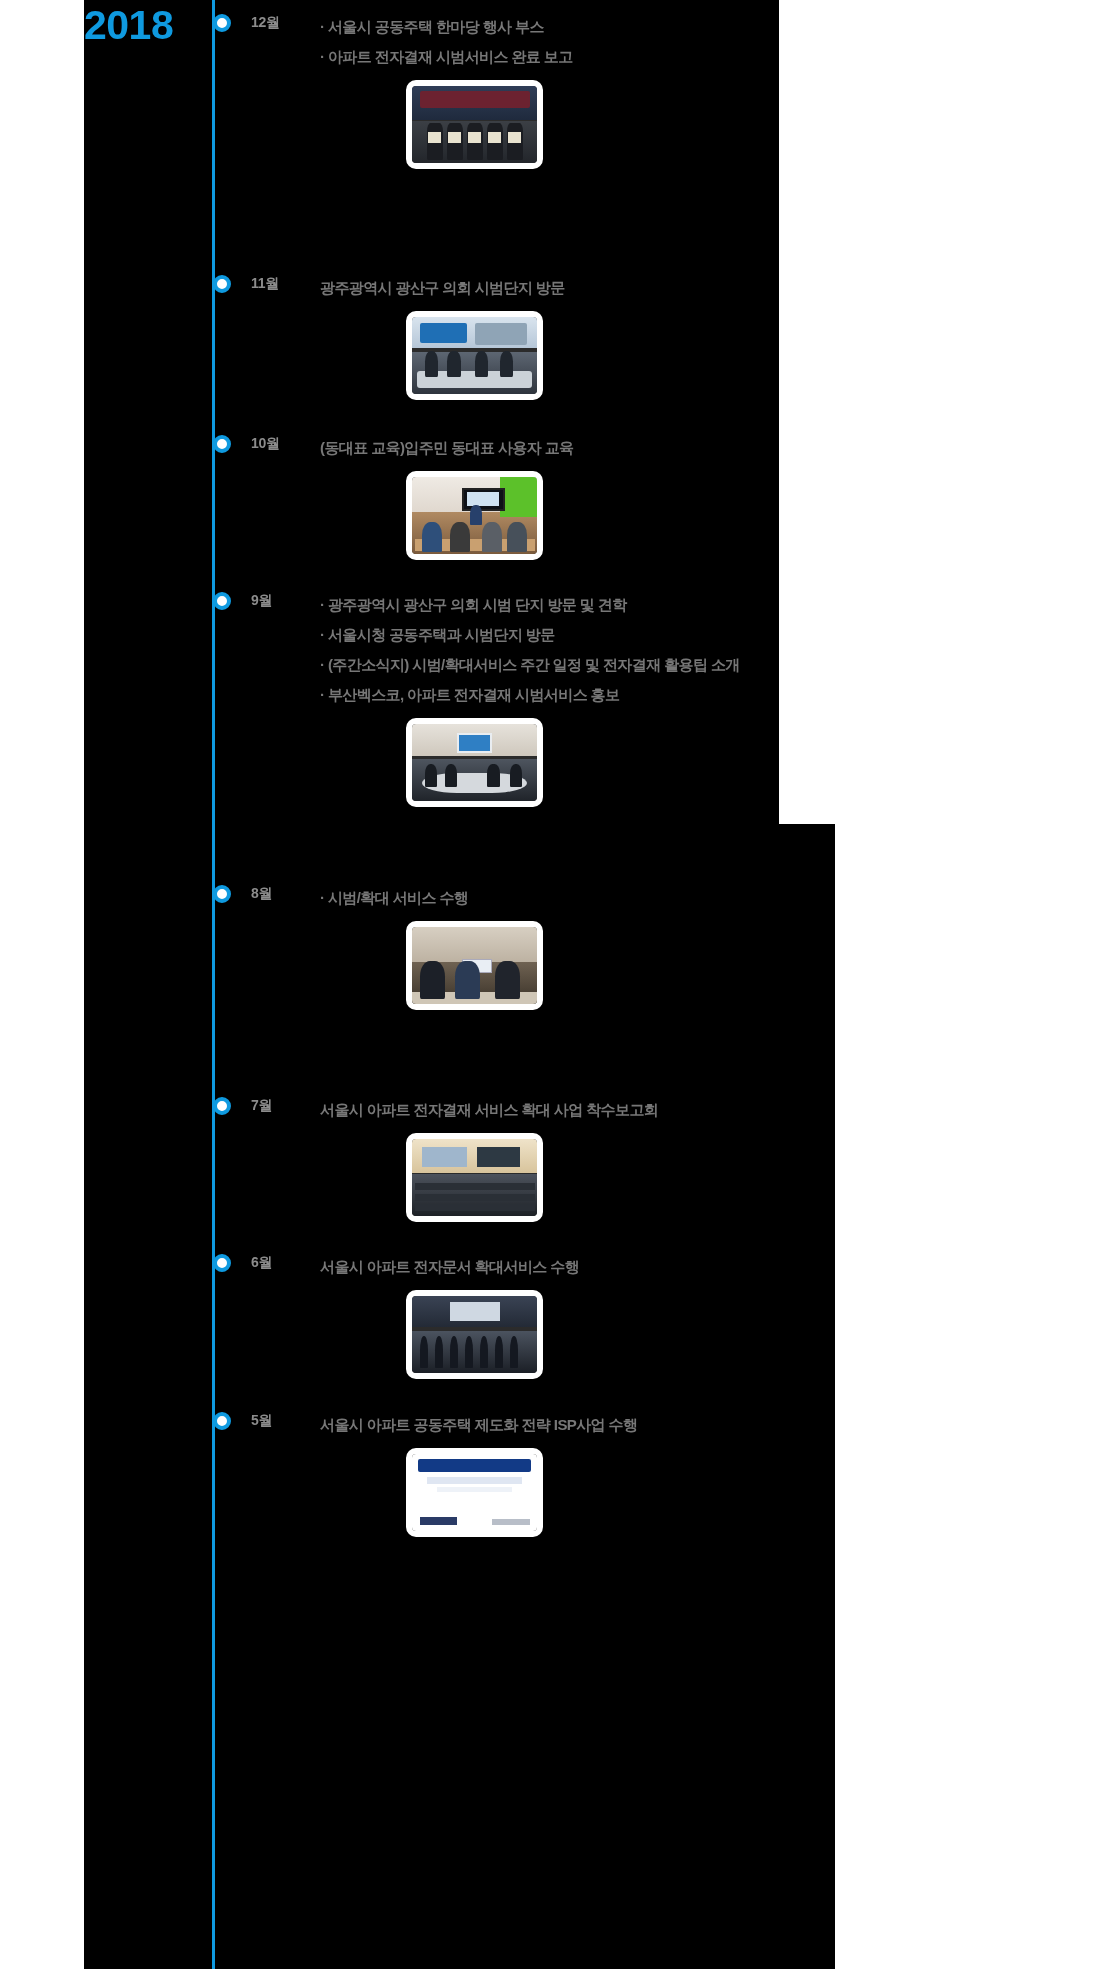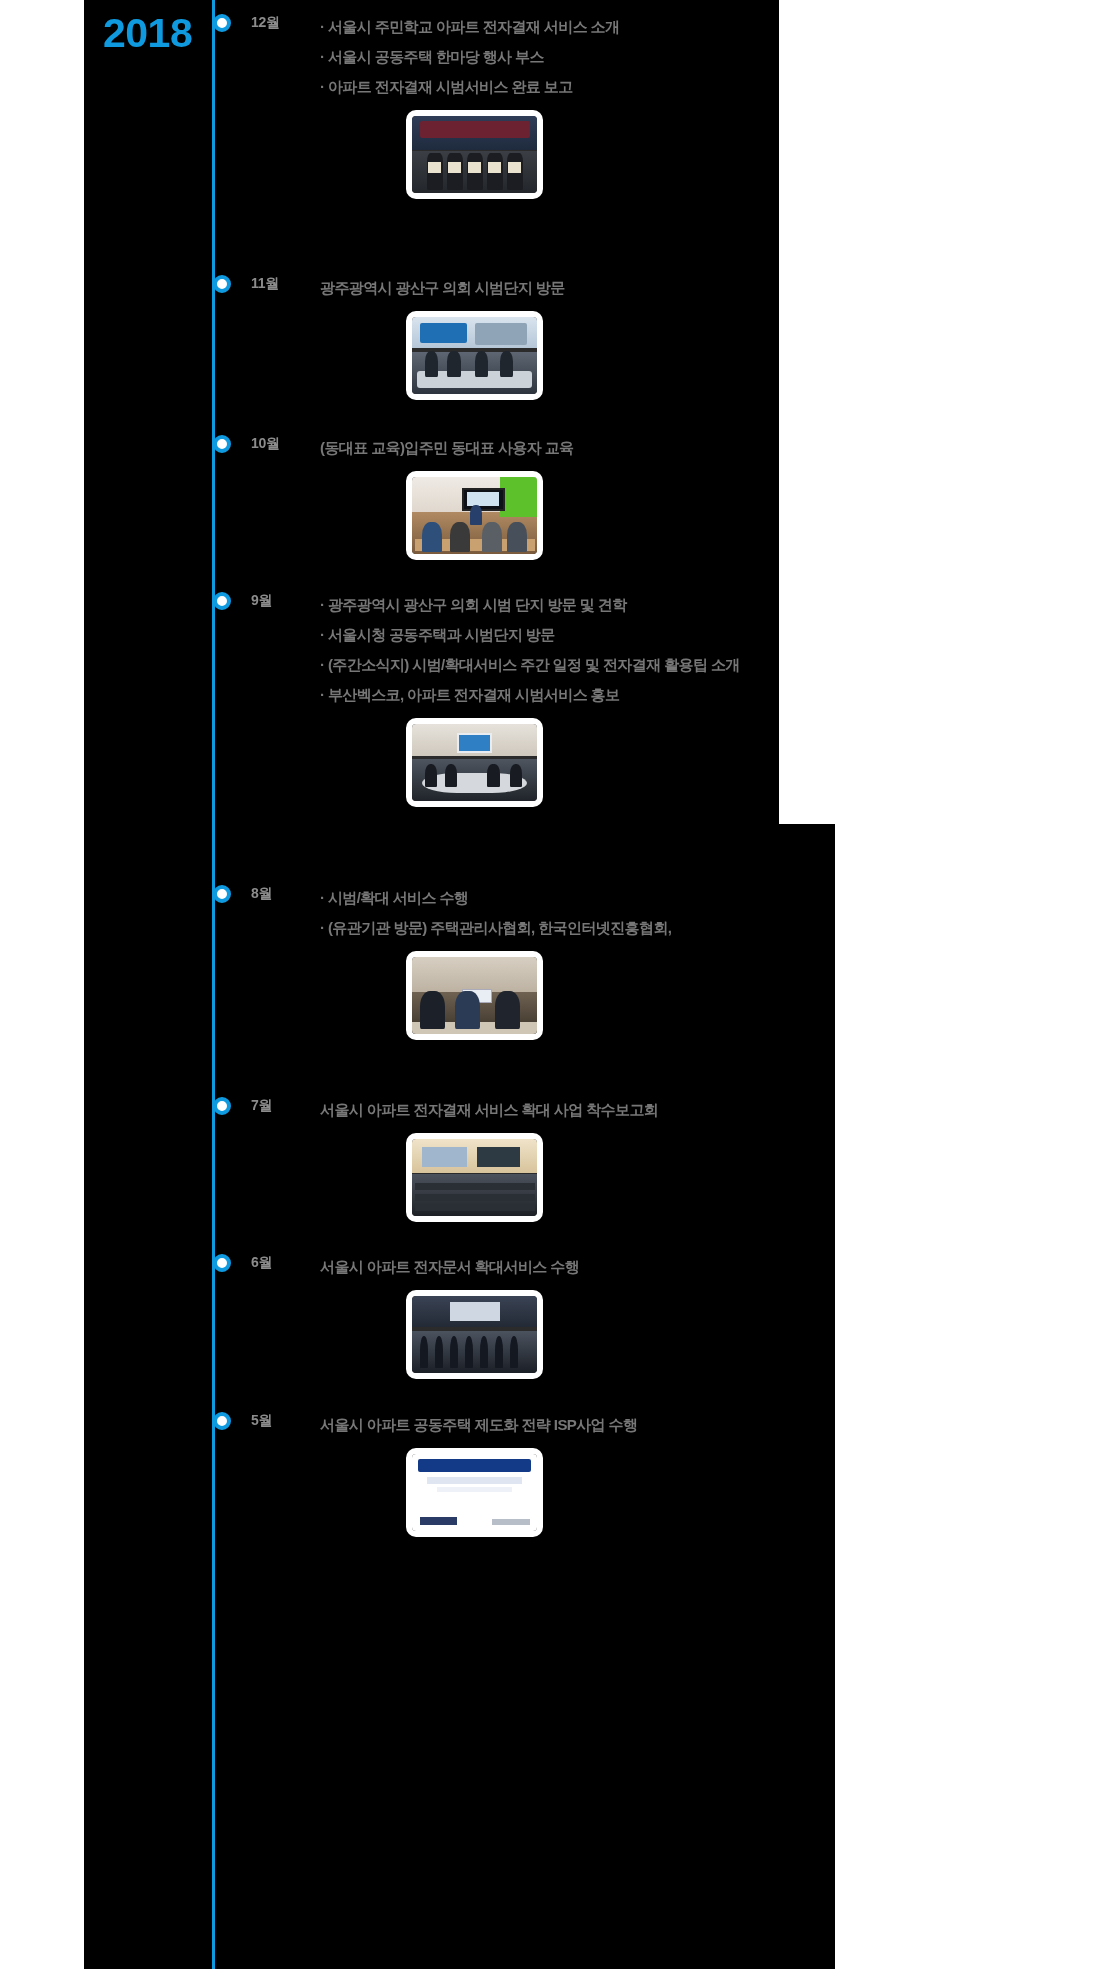--- a/index.html
+++ b/index.html
@@ -25,29 +25,28 @@
   }
   .stage-bottom {
     position: absolute;
     left: 84px; top: 824px;
     width: 751px; height: 1680px;
     background: #000000;
   }
   
   .year {
     position: absolute;
-    left: 84px; top: 10px;
+    left: 84px; top: 2px;
     width: 120px;
     color: #0f9ae0;
     font-size: 41px;
     font-weight: bold;
     letter-spacing: -0.5px;
     line-height: 46px;
     text-align: left;
-    padding-left: 19px;
   }
   
   .rail {
     position: absolute;
     left: 212px;
     top: 0;
     width: 3px;
     height: 1969px;
     background: #0f9ae0;
   }
@@ -206,21 +205,20 @@
 
   <div class="rail"></div>
 
   <div class="year">2018</div>
 
   <div id="entries">
       <div class="entry" style="top: 14px;">
         <div class="dot"></div>
         <div class="month">12월</div>
         <div class="body">
-          <div class="line">· 서울시 주민학교 아파트 전자결재 서비스 소개</div>
           <div class="line">· 서울시 공동주택 한마당 행사 부스</div>
           <div class="line">· 아파트 전자결재 시범서비스 완료 보고</div>
           <div class="photo p-award">
             <div class="sky"></div>
             <div class="floor"></div>
             <div class="banner"></div>
             <div class="fig" style="left:12%"></div>
             <div class="doc" style="left:13%"></div>
             <div class="fig" style="left:28%"></div>
             <div class="doc" style="left:29%"></div>
@@ -290,21 +288,20 @@
             <div class="fig" style="left:60%"></div>
             <div class="fig" style="left:78%"></div>
           </div>
         </div>
       </div>
       <div class="entry" style="top: 885px;">
         <div class="dot"></div>
         <div class="month">8월</div>
         <div class="body">
           <div class="line">· 시범/확대 서비스 수행</div>
-          <div class="line">· (유관기관 방문) 주택관리사협회, 한국인터넷진흥협회,</div>
           <div class="photo p-cons">
             <div class="sky"></div>
             <div class="floor"></div>
             <div class="tbl"></div>
             <div class="lap"></div>
             <div class="fig" style="left:6%;background:#1c2028"></div>
             <div class="fig" style="left:34%;background:#2b3b55"></div>
             <div class="fig" style="left:66%;background:#20242c"></div>
           </div>
         </div>

